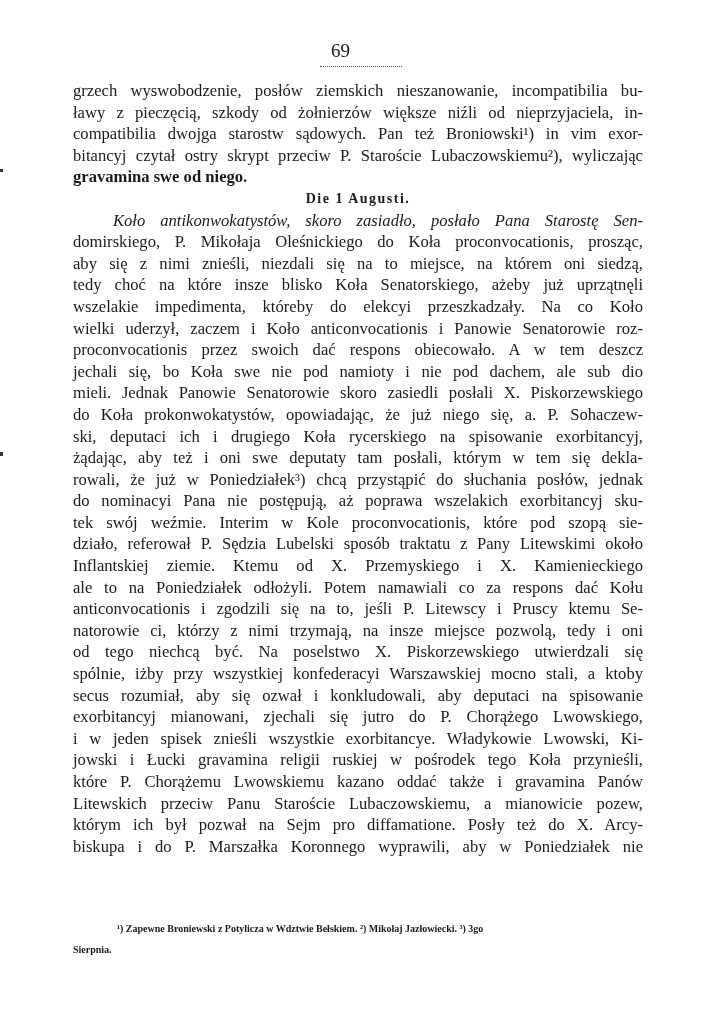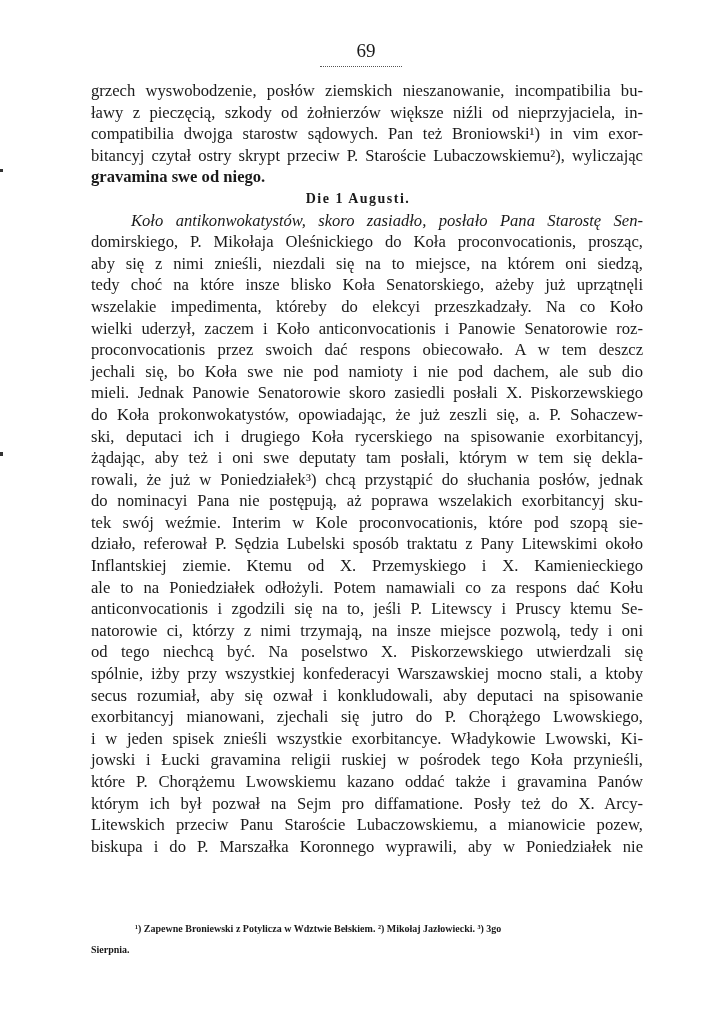--- a/index.html
+++ b/index.html
@@ -1,23 +1,23 @@
 <!DOCTYPE html>
 <html><head>
 <meta charset="utf-8">
 <style>
   html, body { margin: 0; padding: 0; background: #ffffff; }
   body { width: 720px; height: 1019px; position: relative; overflow: hidden;
          font-family: "Liberation Serif", "DejaVu Serif", serif; color: #1a1a1a; }
-  .page-number { position: absolute; top: 40px; left: 331px; width: 70px; text-align: center;
+  .page-number { position: absolute; top: 40px; left: 331px; width: 70px; 
          font-size: 19px; line-height: 22px; }
   .page-rule { position: absolute; top: 66px; left: 320px; width: 82px; border-top: 1px dotted #555; }
   .body-text { position: absolute; top: 80px; left: 73px; width: 570px;
          font-size: 16.6px; line-height: 21.6px; text-align: justify; }
-  .line { display: block; white-space: nowrap; text-align: justify; text-align-last: justify; height: 21.6px; margin-left: 18px; }
+  .line { display: block; white-space: nowrap; text-align: justify; text-align-last: justify; height: 21.6px; }
   .line.last { text-align-last: left; font-weight: bold; }
   .line.indent { text-indent: 40px; font-style: italic; }
   .heading { display: block; text-align: center; font-weight: bold; letter-spacing: 1.5px;
          font-size: 14px; height: 21.6px; line-height: 21.6px; text-align-last: center; }
   .footnotes { position: absolute; top: 918px; left: 73px; width: 570px; font-size: 10px; line-height: 21px; }
   .footnotes .line { height: 21px; }
   .fn-first { text-indent: 44px; }
   .scan-mark { position: absolute; background: #333; }
 </style>
 </head>
@@ -40,39 +40,39 @@
 
   <span class="line indent">Koło antikonwokatystów, skoro zasiadło, posłało Pana Starostę Sen-</span>
   <span class="line">domirskiego, P. Mikołaja Oleśnickiego do Koła proconvocationis, prosząc,</span>
   <span class="line">aby się z nimi znieśli, niezdali się na to miejsce, na którem oni siedzą,</span>
   <span class="line">tedy choć na które insze blisko Koła Senatorskiego, ażeby już uprzątnęli</span>
   <span class="line">wszelakie impedimenta, któreby do elekcyi przeszkadzały. Na co Koło</span>
   <span class="line">wielki uderzył, zaczem i Koło anticonvocationis i Panowie Senatorowie roz-</span>
   <span class="line">proconvocationis przez swoich dać respons obiecowało. A w tem deszcz</span>
   <span class="line">jechali się, bo Koła swe nie pod namioty i nie pod dachem, ale sub dio</span>
   <span class="line">mieli. Jednak Panowie Senatorowie skoro zasiedli posłali X. Piskorzewskiego</span>
-  <span class="line">do Koła prokonwokatystów, opowiadając, że już zeszli się, a. P. Sohaczew-</span>
+  <span class="line">do Koła prokonwokatystów, opowiadając, że już niego się, a. P. Sohaczew-</span>
   <span class="line">ski, deputaci ich i drugiego Koła rycerskiego na spisowanie exorbitancyj,</span>
   <span class="line">żądając, aby też i oni swe deputaty tam posłali, którym w tem się dekla-</span>
   <span class="line">rowali, że już w Poniedziałek³) chcą przystąpić do słuchania posłów, jednak</span>
   <span class="line">do nominacyi Pana nie postępują, aż poprawa wszelakich exorbitancyj sku-</span>
   <span class="line">tek swój weźmie. Interim w Kole proconvocationis, które pod szopą sie-</span>
   <span class="line">działo, referował P. Sędzia Lubelski sposób traktatu z Pany Litewskimi około</span>
   <span class="line">Inflantskiej ziemie. Ktemu od X. Przemyskiego i X. Kamienieckiego</span>
   <span class="line">ale to na Poniedziałek odłożyli. Potem namawiali co za respons dać Kołu</span>
   <span class="line">anticonvocationis i zgodzili się na to, jeśli P. Litewscy i Pruscy ktemu Se-</span>
   <span class="line">natorowie ci, którzy z nimi trzymają, na insze miejsce pozwolą, tedy i oni</span>
   <span class="line">od tego niechcą być. Na poselstwo X. Piskorzewskiego utwierdzali się</span>
   <span class="line">spólnie, iżby przy wszystkiej konfederacyi Warszawskiej mocno stali, a ktoby</span>
   <span class="line">secus rozumiał, aby się ozwał i konkludowali, aby deputaci na spisowanie</span>
   <span class="line">exorbitancyj mianowani, zjechali się jutro do P. Chorążego Lwowskiego,</span>
   <span class="line">i w jeden spisek znieśli wszystkie exorbitancye. Władykowie Lwowski, Ki-</span>
   <span class="line">jowski i Łucki gravamina religii ruskiej w pośrodek tego Koła przynieśli,</span>
   <span class="line">które P. Chorążemu Lwowskiemu kazano oddać także i gravamina Panów</span>
+  <span class="line">Litewskich przeciw Panu Staroście Lubaczowskiemu, a mianowicie pozew,</span>
   <span class="line">którym ich był pozwał na Sejm pro diffamatione. Posły też do X. Arcy-</span>
-  <span class="line">Litewskich przeciw Panu Staroście Lubaczowskiemu, a mianowicie pozew,</span>
   <span class="line">biskupa i do P. Marszałka Koronnego wyprawili, aby w Poniedziałek nie</span>
 </div>
 
 <div class="footnotes">
   <span class="line last fn-first">¹) Zapewne Broniewski z Potylicza w Wdztwie Bełskiem.   ²) Mikołaj Jazłowiecki.   ³) 3go</span>
   <span class="line last">Sierpnia.</span>
 </div>
 
 </body></html>

